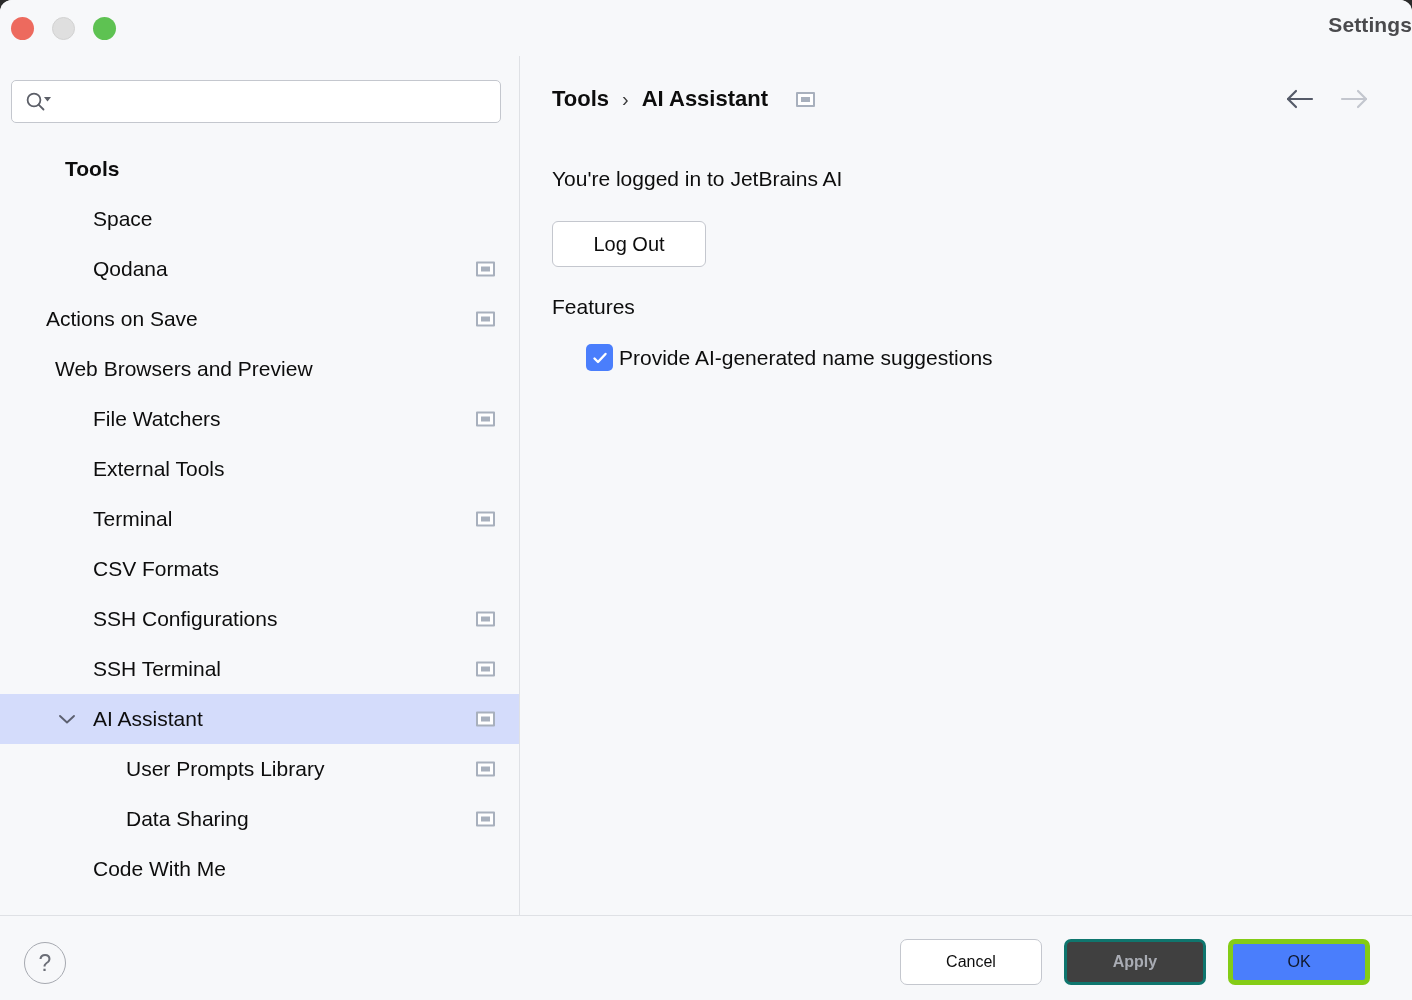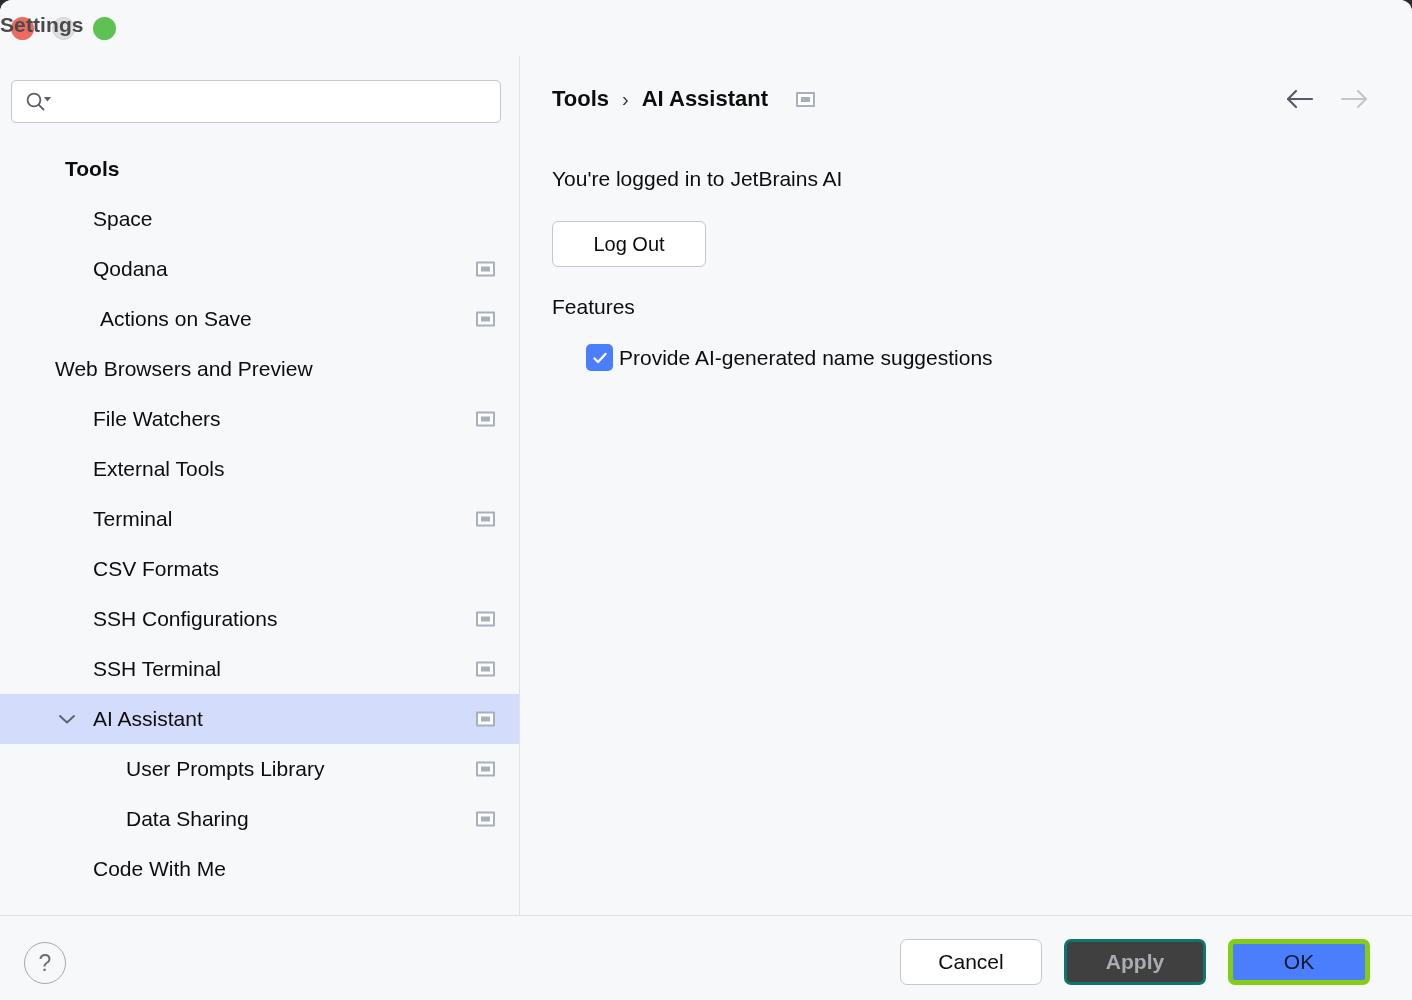--- a/index.html
+++ b/index.html
@@ -25,21 +25,21 @@
   #traffic {
     position:absolute; top:17px; left:11px;
     display:flex; gap:18px; align-items:center;
   }
   .light { width:23px; height:23px; border-radius:50%; }
   .light.close { background:#ed6a5e; }
   .light.min   { background:#dfdfdf; border:1px solid #d2d2d2; }
   .light.max   { background:#5ec252; }
   #window-title {
     position:absolute; top:13px; left:0; width:1412px;
-    text-align:left;
+    text-align:right;
     font-size:21px; font-weight:bold; color:#4a4a4d;
     letter-spacing:0.1px;
   }
 
   
   #vdivider {
     position:absolute; left:519px; top:56px; width:1px; height:859px;
     background:#dfe1e5;
   }
   #hdivider {
@@ -178,21 +178,21 @@
     font-family:"Liberation Sans", sans-serif;
   }
   #footer-buttons {
     position:absolute; right:42px; top:23px;
     display:flex; align-items:center; gap:22px;
   }
   .btn {
     height:46px; padding:0 26px;
     border-radius:7px;
     font-family:"Liberation Sans", sans-serif;
-    font-size:21px;
+    font-size:16px;
     cursor:pointer;
     display:flex; align-items:center; justify-content:center;
   }
   .btn.secondary {
     background:#ffffff;
     border:1px solid #c4c7ce;
     color:#0d0d0d;
     min-width:142px;
   }
   .btn.disabled {
@@ -243,21 +243,21 @@
         <div class="tree-row">
           <span class="tree-label" style="margin-left: 93px;">Space</span>
         </div>
         <div class="tree-row">
           <span class="tree-label" style="margin-left: 93px;">Qodana</span>
           <span class="badge">
             <i></i>
           </span>
         </div>
         <div class="tree-row">
-          <span class="tree-label" style="margin-left: 100px;">Actions on Save</span>
+          <span class="tree-label" style="margin-left: 46px;">Actions on Save</span>
           <span class="badge">
             <i></i>
           </span>
         </div>
         <div class="tree-row">
           <span class="tree-label" style="margin-left: 55px;">Web Browsers and Preview</span>
         </div>
         <div class="tree-row">
           <span class="tree-label" style="margin-left: 93px;">File Watchers</span>
           <span class="badge">

